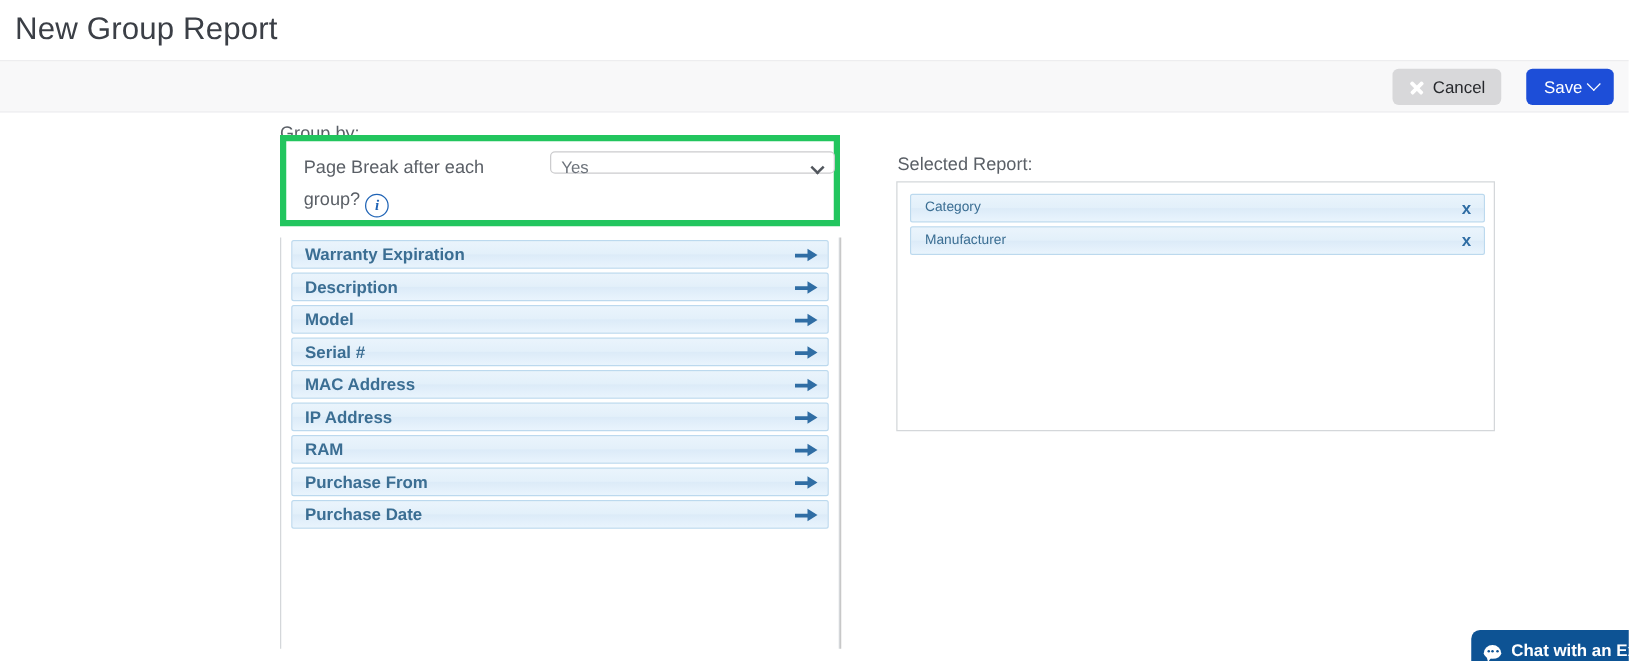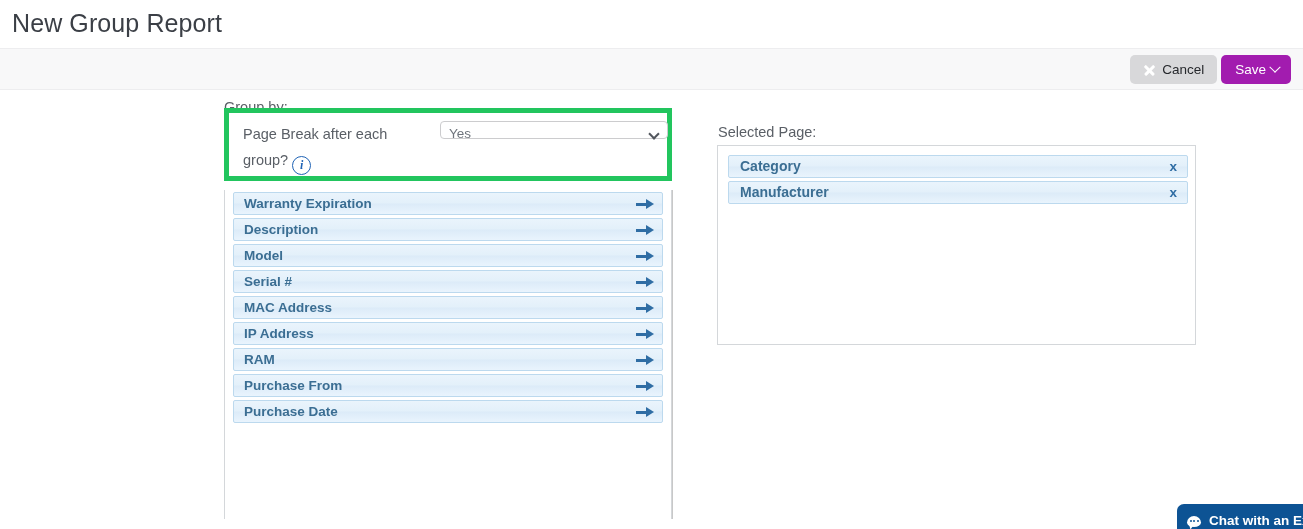--- a/index.html
+++ b/index.html
@@ -33,21 +33,21 @@
     width: 1303px; height: 42px;
     background: #f8f8f9;
     border-top: 1px solid #ededef;
     border-bottom: 1px solid #ededef;
   }
   .toolbar-actions {
     position: absolute;
     right: 12px; top: 6px;
     display: flex;
     align-items: flex-end;
-    gap: 4px;
+    gap: 20px;
   }
   .btn {
     display: inline-flex;
     align-items: center;
     gap: 7px;
     height: 29px;
     padding: 0 13px;
     border-radius: 5px;
     font-size: 13.5px;
     line-height: 1;
@@ -69,21 +69,21 @@
     content: "";
     position: absolute;
     left: 0; top: 5px;
     width: 13px; height: 2.5px;
     background: #ffffff;
     border-radius: 1px;
   }
   .btn-cancel .x-icon:before { transform: rotate(45deg); }
   .btn-cancel .x-icon:after  { transform: rotate(-45deg); }
   .btn-save {
-    background: #a21caf;
+    background: #1d4ed8;
     color: #ffffff;
     padding: 0 12px 0 14px;
     gap: 5px;
   }
   .caret-down {
     display: inline-block;
     width: 8px; height: 8px;
     border-right: 1.8px solid #ffffff;
     border-bottom: 1.8px solid #ffffff;
     transform: rotate(45deg) translate(-2px, -2px);
@@ -238,22 +238,22 @@
     height: 23px;
     margin-bottom: 3px;
     background: linear-gradient(to bottom, #eaf4fc 0%, #e3f0fa 48%, #dcebf8 52%, #e9f4fd 100%);
     border: 1px solid #bcd9ee;
     border-radius: 2px;
     cursor: pointer;
   }
   .sel-row .sname {
     position: absolute;
     left: 11px; top: 0;
-    font-size: 14px;
-    font-weight: 700;
+    font-size: 11px;
+    font-weight: 400;
     color: #3b6e93;
     line-height: 21px;
     white-space: nowrap;
   }
   .sel-row .sx {
     position: absolute;
     right: 10px; top: 0;
     font-size: 13.5px;
     font-weight: 700;
     color: #2f6da4;
@@ -377,21 +377,21 @@
       <div class="field-row">
         <span class="fname">Purchase From</span>
         <span class="arrow-icon"></span>
       </div>
       <div class="field-row">
         <span class="fname">Purchase Date</span>
         <span class="arrow-icon"></span>
       </div>
     </div>
 
-    <div class="selected-label">Selected Page:</div>
+    <div class="selected-label">Selected Report:</div>
 
     <div class="selected-box">
       <div class="sel-row">
         <span class="sname">Category</span>
         <span class="sx">x</span>
       </div>
       <div class="sel-row">
         <span class="sname">Manufacturer</span>
         <span class="sx">x</span>
       </div>

